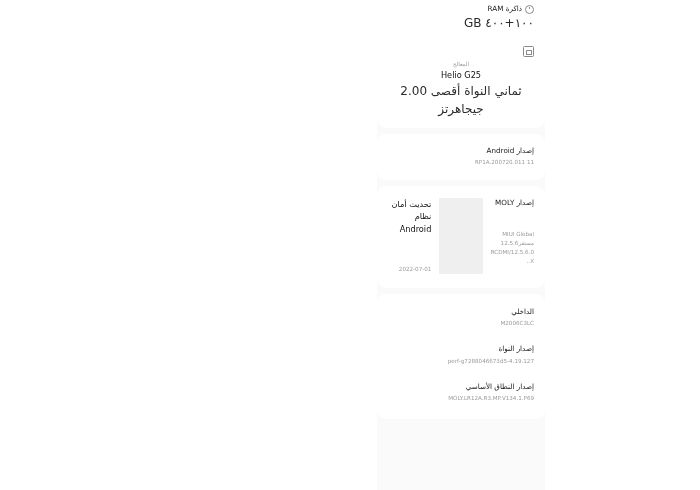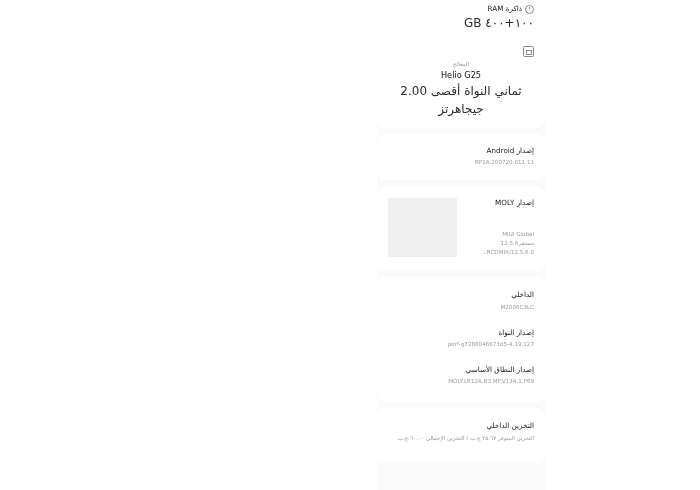--- a/index.html
+++ b/index.html
@@ -171,39 +171,37 @@
 
     <div class="card" style="padding-top:12px;padding-bottom:14px;">
       <div class="split">
         <div>
           <div class="label">إصدار MOLY</div>
           <div class="value" style="margin-top:22px;">MIUI Global</div>
           <div class="value" style="margin-top:0;">مستقر12.5.6</div>
           <div class="value" style="margin-top:0;">12.5.6.0/RCDMIX..</div>
         </div>
         <div class="divider-v"></div>
+        <div>
+          <div class="label-big">تحديث أمان نظام Android</div>
+          <div class="value" style="margin-top:30px;">2022-07-01</div>
+        </div>
       </div>
     </div>
 
     <div class="card" style="padding-top:13px;padding-bottom:16px;">
       <div class="block">
         <div class="label">الداخلي</div>
         <div class="value">M2006C3LC</div>
       </div>
       <div class="block" style="margin-top:16px;">
         <div class="label">إصدار النواة</div>
         <div class="value">4.19.127-perf-g7288046673d5</div>
       </div>
       <div class="block" style="margin-top:16px;">
         <div class="label">إصدار النطاق الأساسي</div>
         <div class="value">MOLY.LR12A.R3.MP.V134.1.P69</div>
       </div>
     </div>
 
-    <div class="card" style="padding-top:13px;padding-bottom:20px;margin-bottom:0;">
-      <div class="block">
-        <div class="label">التخزين الداخلي</div>
-        <div class="value">التخزين المتوفر ٢٥.٦٧ ج.ب / التخزين الإجمالي ٦٠.٠٠ ج.ب</div>
-      </div>
-    </div>
 
   </div>
 </div>
 
 </body></html>

